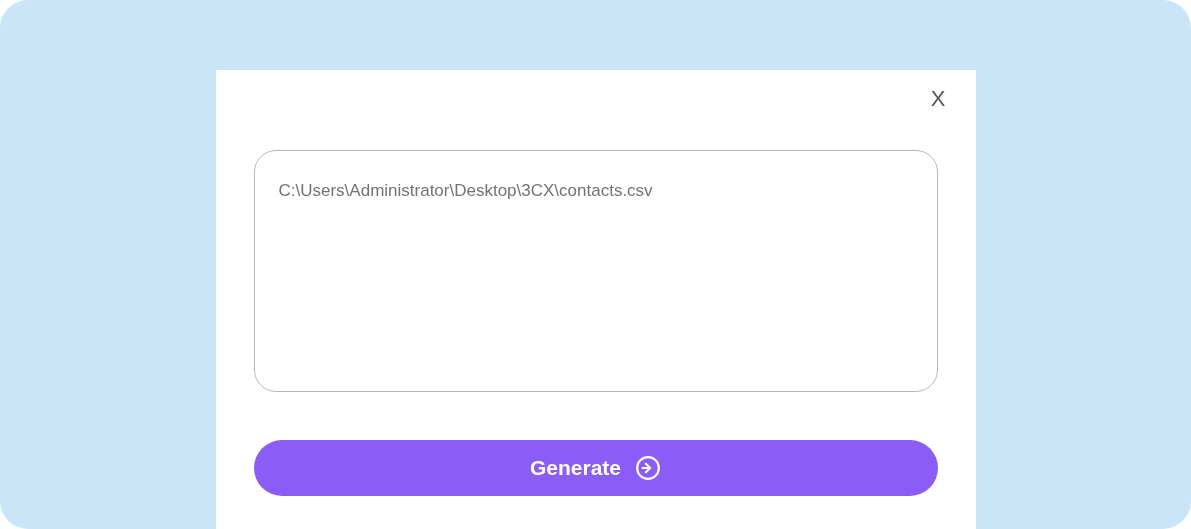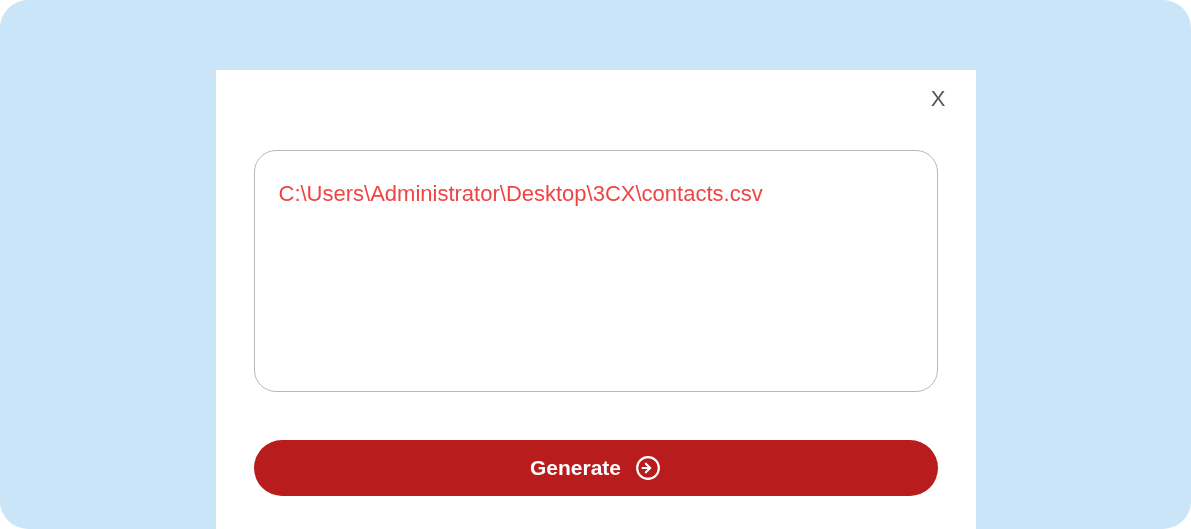--- a/index.html
+++ b/index.html
@@ -52,32 +52,32 @@
     .file-list-box {
       margin-top: 58px;
       border: 1px solid #b8b8b8;
       border-radius: 22px;
       height: 242px;
       padding: 28px 24px;
       background: #ffffff;
     }
     
     .file-item {
-      font-size: 22px;
-      color: #ef4444;
+      font-size: 17px;
+      color: #737373;
       line-height: 1.4;
       margin-bottom: 10px;
       font-weight: 400;
     }
     
     .generate-button {
       margin-top: 48px;
       width: 100%;
       height: 56px;
-      background: #b91c1c;
+      background: #8b5cf6;
       border: none;
       border-radius: 28px;
       color: #ffffff;
       font-size: 21px;
       font-weight: 700;
       cursor: pointer;
       display: flex;
       align-items: center;
       justify-content: center;
       gap: 14px;

